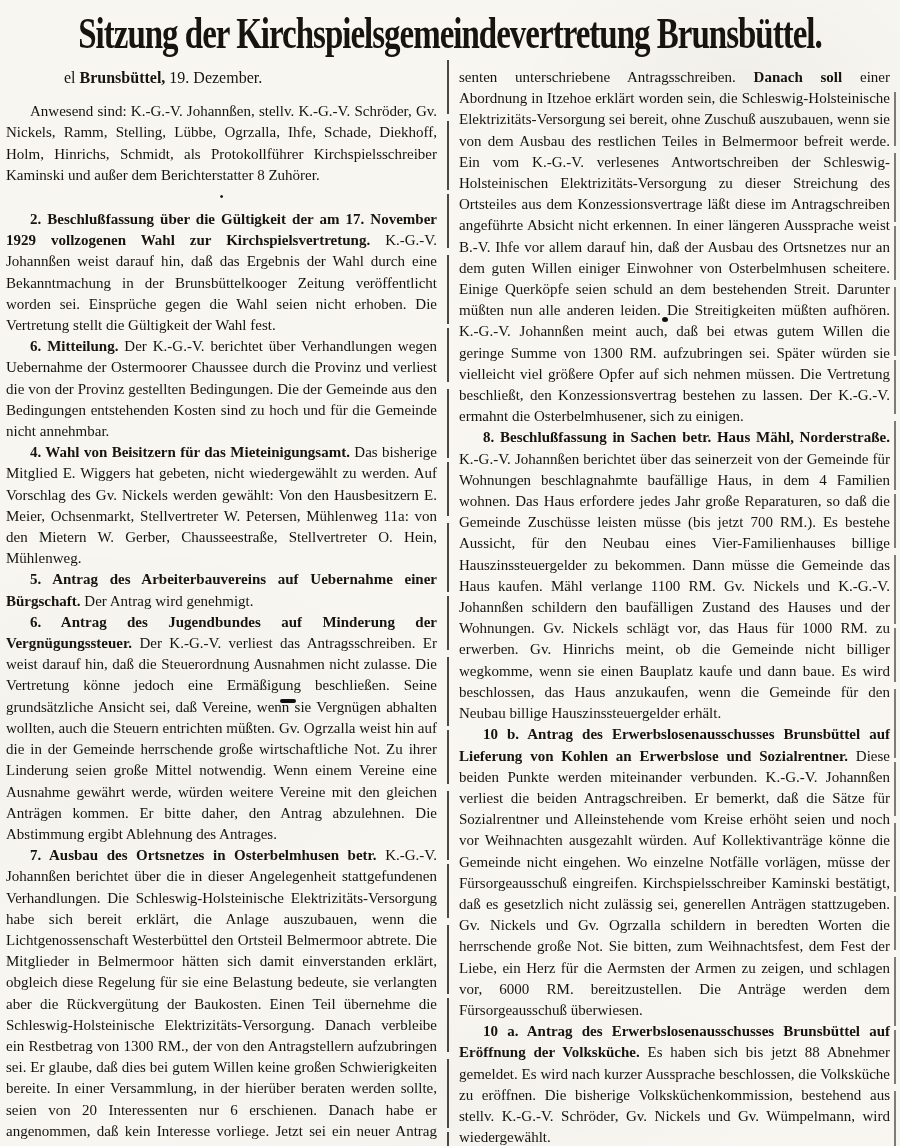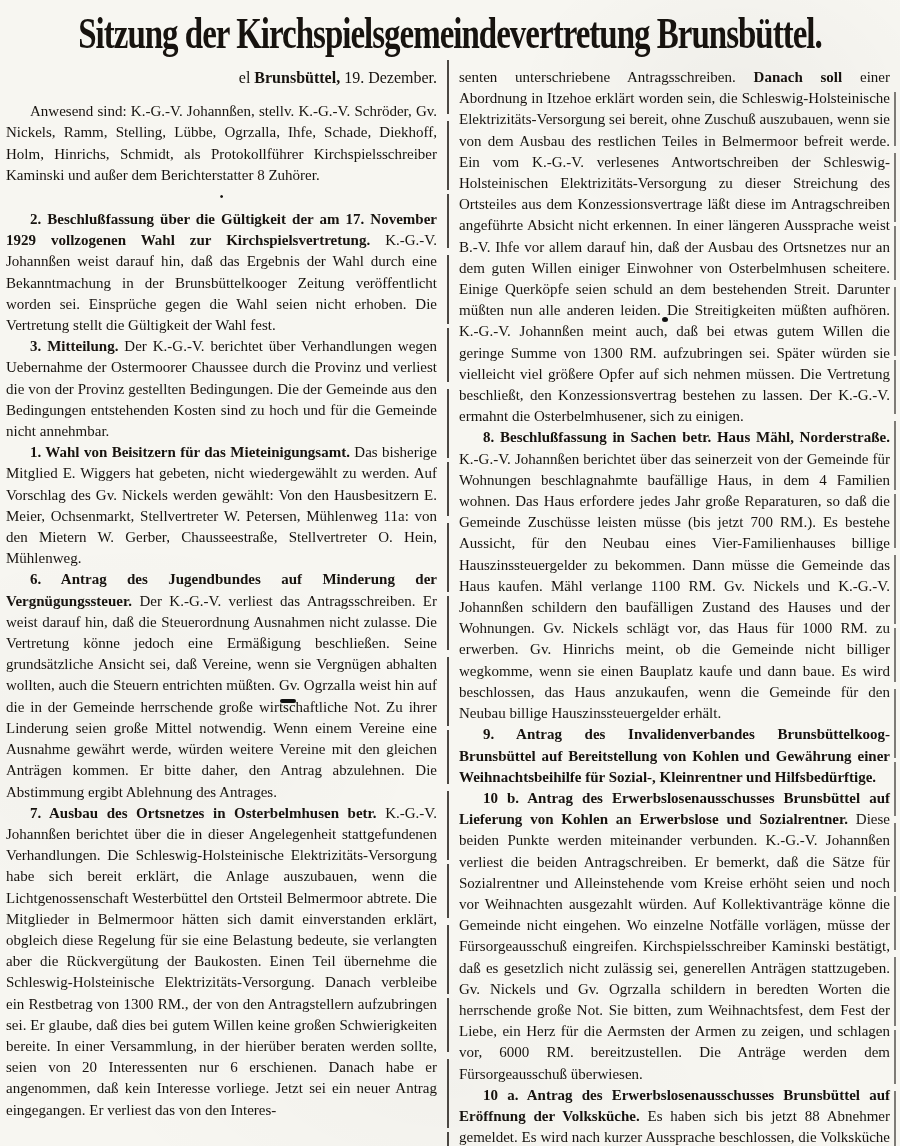--- a/index.html
+++ b/index.html
@@ -39,21 +39,21 @@
     align-items: flex-start;
   }
   .col {
     width: 431px;
     font-size: 15px;
     line-height: 21.2px;
     text-align: justify;
     text-justify: inter-word;
   }
   .dateline {
-    text-align: right;
+    text-align: left;
     padding-left: 58px;
     font-size: 16px;
     margin: 0 0 13px 0;
     text-indent: 0;
   }
   .dateline .place { font-weight: bold; }
   .para { margin: 0; text-indent: 1.6em; }
   .para.noindent { text-indent: 0; }
   .para.center {
     text-align: center;
@@ -91,31 +91,31 @@
 <div class="sheet">
   <h1 class="headline">Sitzung der Kirchspielsgemeindevertretung Brunsbüttel.</h1>
 
   <div class="cols">
     <div class="col">
       <p class="dateline"><span>el</span> <span class="place">Brunsbüttel,</span> <span>19. Dezember.</span></p>
       <div>
           <p class="para"><span>Anwesend sind: K.-G.-V. Johannßen, stellv. K.-G.-V. Schröder, Gv. Nickels, Ramm, Stelling, Lübbe, Ogrzalla, Ihfe, Schade, Diekhoff, Holm, Hinrichs, Schmidt, als Protokollführer Kirchspielsschreiber Kaminski und außer dem Berichterstatter 8 Zuhörer.</span></p>
           <p class="para center"><span>•</span></p>
           <p class="para"><b>2. Beschlußfassung über die Gültigkeit der am 17. November 1929 vollzogenen Wahl zur Kirchspielsvertretung.</b> <span>K.-G.-V. Johannßen weist darauf hin, daß das Ergebnis der Wahl durch eine Bekanntmachung in der Brunsbüttelkooger Zeitung veröffentlicht worden sei. Einsprüche gegen die Wahl seien nicht erhoben. Die Vertretung stellt die Gültigkeit der Wahl fest.</span></p>
-          <p class="para"><b>3. Mitteilung.</b> <span>Der K.-G.-V. berichtet über Verhandlungen wegen Uebernahme der Ostermoorer Chaussee durch die Provinz und verliest die von der Provinz gestellten Bedingungen. Die der Gemeinde aus den Bedingungen entstehenden Kosten sind zu hoch und für die Gemeinde nicht annehmbar.</span></p>
-          <p class="para"><b>1. Wahl von Beisitzern für das Mieteinigungsamt.</b> <span>Das bisherige Mitglied E. Wiggers hat gebeten, nicht wiedergewählt zu werden. Auf Vorschlag des Gv. Nickels werden gewählt: Von den Hausbesitzern E. Meier, Ochsenmarkt, Stellvertreter W. Petersen, Mühlenweg 11a: von den Mietern W. Gerber, Chausseestraße, Stellvertreter O. Hein, Mühlenweg.</span></p>
+          <p class="para"><b>6. Mitteilung.</b> <span>Der K.-G.-V. berichtet über Verhandlungen wegen Uebernahme der Ostermoorer Chaussee durch die Provinz und verliest die von der Provinz gestellten Bedingungen. Die der Gemeinde aus den Bedingungen entstehenden Kosten sind zu hoch und für die Gemeinde nicht annehmbar.</span></p>
+          <p class="para"><b>4. Wahl von Beisitzern für das Mieteinigungsamt.</b> <span>Das bisherige Mitglied E. Wiggers hat gebeten, nicht wiedergewählt zu werden. Auf Vorschlag des Gv. Nickels werden gewählt: Von den Hausbesitzern E. Meier, Ochsenmarkt, Stellvertreter W. Petersen, Mühlenweg 11a: von den Mietern W. Gerber, Chausseestraße, Stellvertreter O. Hein, Mühlenweg.</span></p>
+          <p class="para"><b>5. Antrag des Arbeiterbauvereins auf Uebernahme einer Bürgschaft.</b> <span>Der Antrag wird genehmigt.</span></p>
           <p class="para"><b>6. Antrag des Jugendbundes auf Minderung der Vergnügungssteuer.</b> <span>Der K.-G.-V. verliest das Antragsschreiben. Er weist darauf hin, daß die Steuerordnung Ausnahmen nicht zulasse. Die Vertretung könne jedoch eine Ermäßigung beschließen. Seine grundsätzliche Ansicht sei, daß Vereine, wenn sie Vergnügen abhalten wollten, auch die Steuern entrichten müßten. Gv. Ogrzalla weist hin auf die in der Gemeinde herrschende große wirtschaftliche Not. Zu ihrer Linderung seien große Mittel notwendig. Wenn einem Vereine eine Ausnahme gewährt werde, würden weitere Vereine mit den gleichen Anträgen kommen. Er bitte daher, den Antrag abzulehnen. Die Abstimmung ergibt Ablehnung des Antrages.</span></p>
           <p class="para"><b>7. Ausbau des Ortsnetzes in Osterbelmhusen betr.</b> <span>K.-G.-V. Johannßen berichtet über die in dieser Angelegenheit stattgefundenen Verhandlungen. Die Schleswig-Holsteinische Elektrizitäts-Versorgung habe sich bereit erklärt, die Anlage auszubauen, wenn die Lichtgenossenschaft Westerbüttel den Ortsteil Belmermoor abtrete. Die Mitglieder in Belmermoor hätten sich damit einverstanden erklärt, obgleich diese Regelung für sie eine Belastung bedeute, sie verlangten aber die Rückvergütung der Baukosten. Einen Teil übernehme die Schleswig-Holsteinische Elektrizitäts-Versorgung. Danach verbleibe ein Restbetrag von 1300 RM., der von den Antragstellern aufzubringen sei. Er glaube, daß dies bei gutem Willen keine großen Schwierigkeiten bereite. In einer Versammlung, in der hierüber beraten werden sollte, seien von 20 Interessenten nur 6 erschienen. Danach habe er angenommen, daß kein Interesse vorliege. Jetzt sei ein neuer Antrag eingegangen. Er verliest das von den Interes-</span></p>
         </div>
     </div>
     <div class="col">
       <div>
           <p class="para noindent"><span>senten unterschriebene Antragsschreiben.</span> <b>Danach soll</b> <span>einer Abordnung in Itzehoe erklärt worden sein, die Schleswig-Holsteinische Elektrizitäts-Versorgung sei bereit, ohne Zuschuß auszubauen, wenn sie von dem Ausbau des restlichen Teiles in Belmermoor befreit werde. Ein vom K.-G.-V. verlesenes Antwortschreiben der Schleswig-Holsteinischen Elektrizitäts-Versorgung zu dieser Streichung des Ortsteiles aus dem Konzessionsvertrage läßt diese im Antragschreiben angeführte Absicht nicht erkennen. In einer längeren Aussprache weist B.-V. Ihfe vor allem darauf hin, daß der Ausbau des Ortsnetzes nur an dem guten Willen einiger Einwohner von Osterbelmhusen scheitere. Einige Querköpfe seien schuld an dem bestehenden Streit. Darunter müßten nun alle anderen leiden. Die Streitigkeiten müßten aufhören. K.-G.-V. Johannßen meint auch, daß bei etwas gutem Willen die geringe Summe von 1300 RM. aufzubringen sei. Später würden sie vielleicht viel größere Opfer auf sich nehmen müssen. Die Vertretung beschließt, den Konzessionsvertrag bestehen zu lassen. Der K.-G.-V. ermahnt die Osterbelmhusener, sich zu einigen.</span></p>
           <p class="para"><b>8. Beschlußfassung in Sachen betr. Haus Mähl, Norderstraße.</b> <span>K.-G.-V. Johannßen berichtet über das seinerzeit von der Gemeinde für Wohnungen beschlagnahmte baufällige Haus, in dem 4 Familien wohnen. Das Haus erfordere jedes Jahr große Reparaturen, so daß die Gemeinde Zuschüsse leisten müsse (bis jetzt 700 RM.). Es bestehe Aussicht, für den Neubau eines Vier-Familienhauses billige Hauszinssteuergelder zu bekommen. Dann müsse die Gemeinde das Haus kaufen. Mähl verlange 1100 RM. Gv. Nickels und K.-G.-V. Johannßen schildern den baufälligen Zustand des Hauses und der Wohnungen. Gv. Nickels schlägt vor, das Haus für 1000 RM. zu erwerben. Gv. Hinrichs meint, ob die Gemeinde nicht billiger wegkomme, wenn sie einen Bauplatz kaufe und dann baue. Es wird beschlossen, das Haus anzukaufen, wenn die Gemeinde für den Neubau billige Hauszinssteuergelder erhält.</span></p>
-          <p class="para"><b>9. Antrag des Invalidenverbandes Brunsbüttelkoog-Brunsbüttel auf Bereitstellung von Kohlen und Gewährung einer Weihnachtsbeihilfe für Sozial-, Kleinrentner und Hilfsbedürftige.</b></p>
           <p class="para"><b>10 b. Antrag des Erwerbslosenausschusses Brunsbüttel auf Lieferung von Kohlen an Erwerbslose und Sozialrentner.</b> <span>Diese beiden Punkte werden miteinander verbunden. K.-G.-V. Johannßen verliest die beiden Antragschreiben. Er bemerkt, daß die Sätze für Sozialrentner und Alleinstehende vom Kreise erhöht seien und noch vor Weihnachten ausgezahlt würden. Auf Kollektivanträge könne die Gemeinde nicht eingehen. Wo einzelne Notfälle vorlägen, müsse der Fürsorgeausschuß eingreifen. Kirchspielsschreiber Kaminski bestätigt, daß es gesetzlich nicht zulässig sei, generellen Anträgen stattzugeben. Gv. Nickels und Gv. Ogrzalla schildern in beredten Worten die herrschende große Not. Sie bitten, zum Weihnachtsfest, dem Fest der Liebe, ein Herz für die Aermsten der Armen zu zeigen, und schlagen vor, 6000 RM. bereitzustellen. Die Anträge werden dem Fürsorgeausschuß überwiesen.</span></p>
           <p class="para"><b>10 a. Antrag des Erwerbslosenausschusses Brunsbüttel auf Eröffnung der Volksküche.</b> <span>Es haben sich bis jetzt 88 Abnehmer gemeldet. Es wird nach kurzer Aussprache beschlossen, die Volksküche zu eröffnen. Die bisherige Volksküchenkommission, bestehend aus stellv. K.-G.-V. Schröder, Gv. Nickels und Gv. Wümpelmann, wird wiedergewählt.</span></p>
         </div>
     </div>
   </div>
 
   <div class="vrule center"></div>
   <div class="vrule edge"></div>
   <div class="smudge s1"></div>
   <div class="smudge s2"></div>

